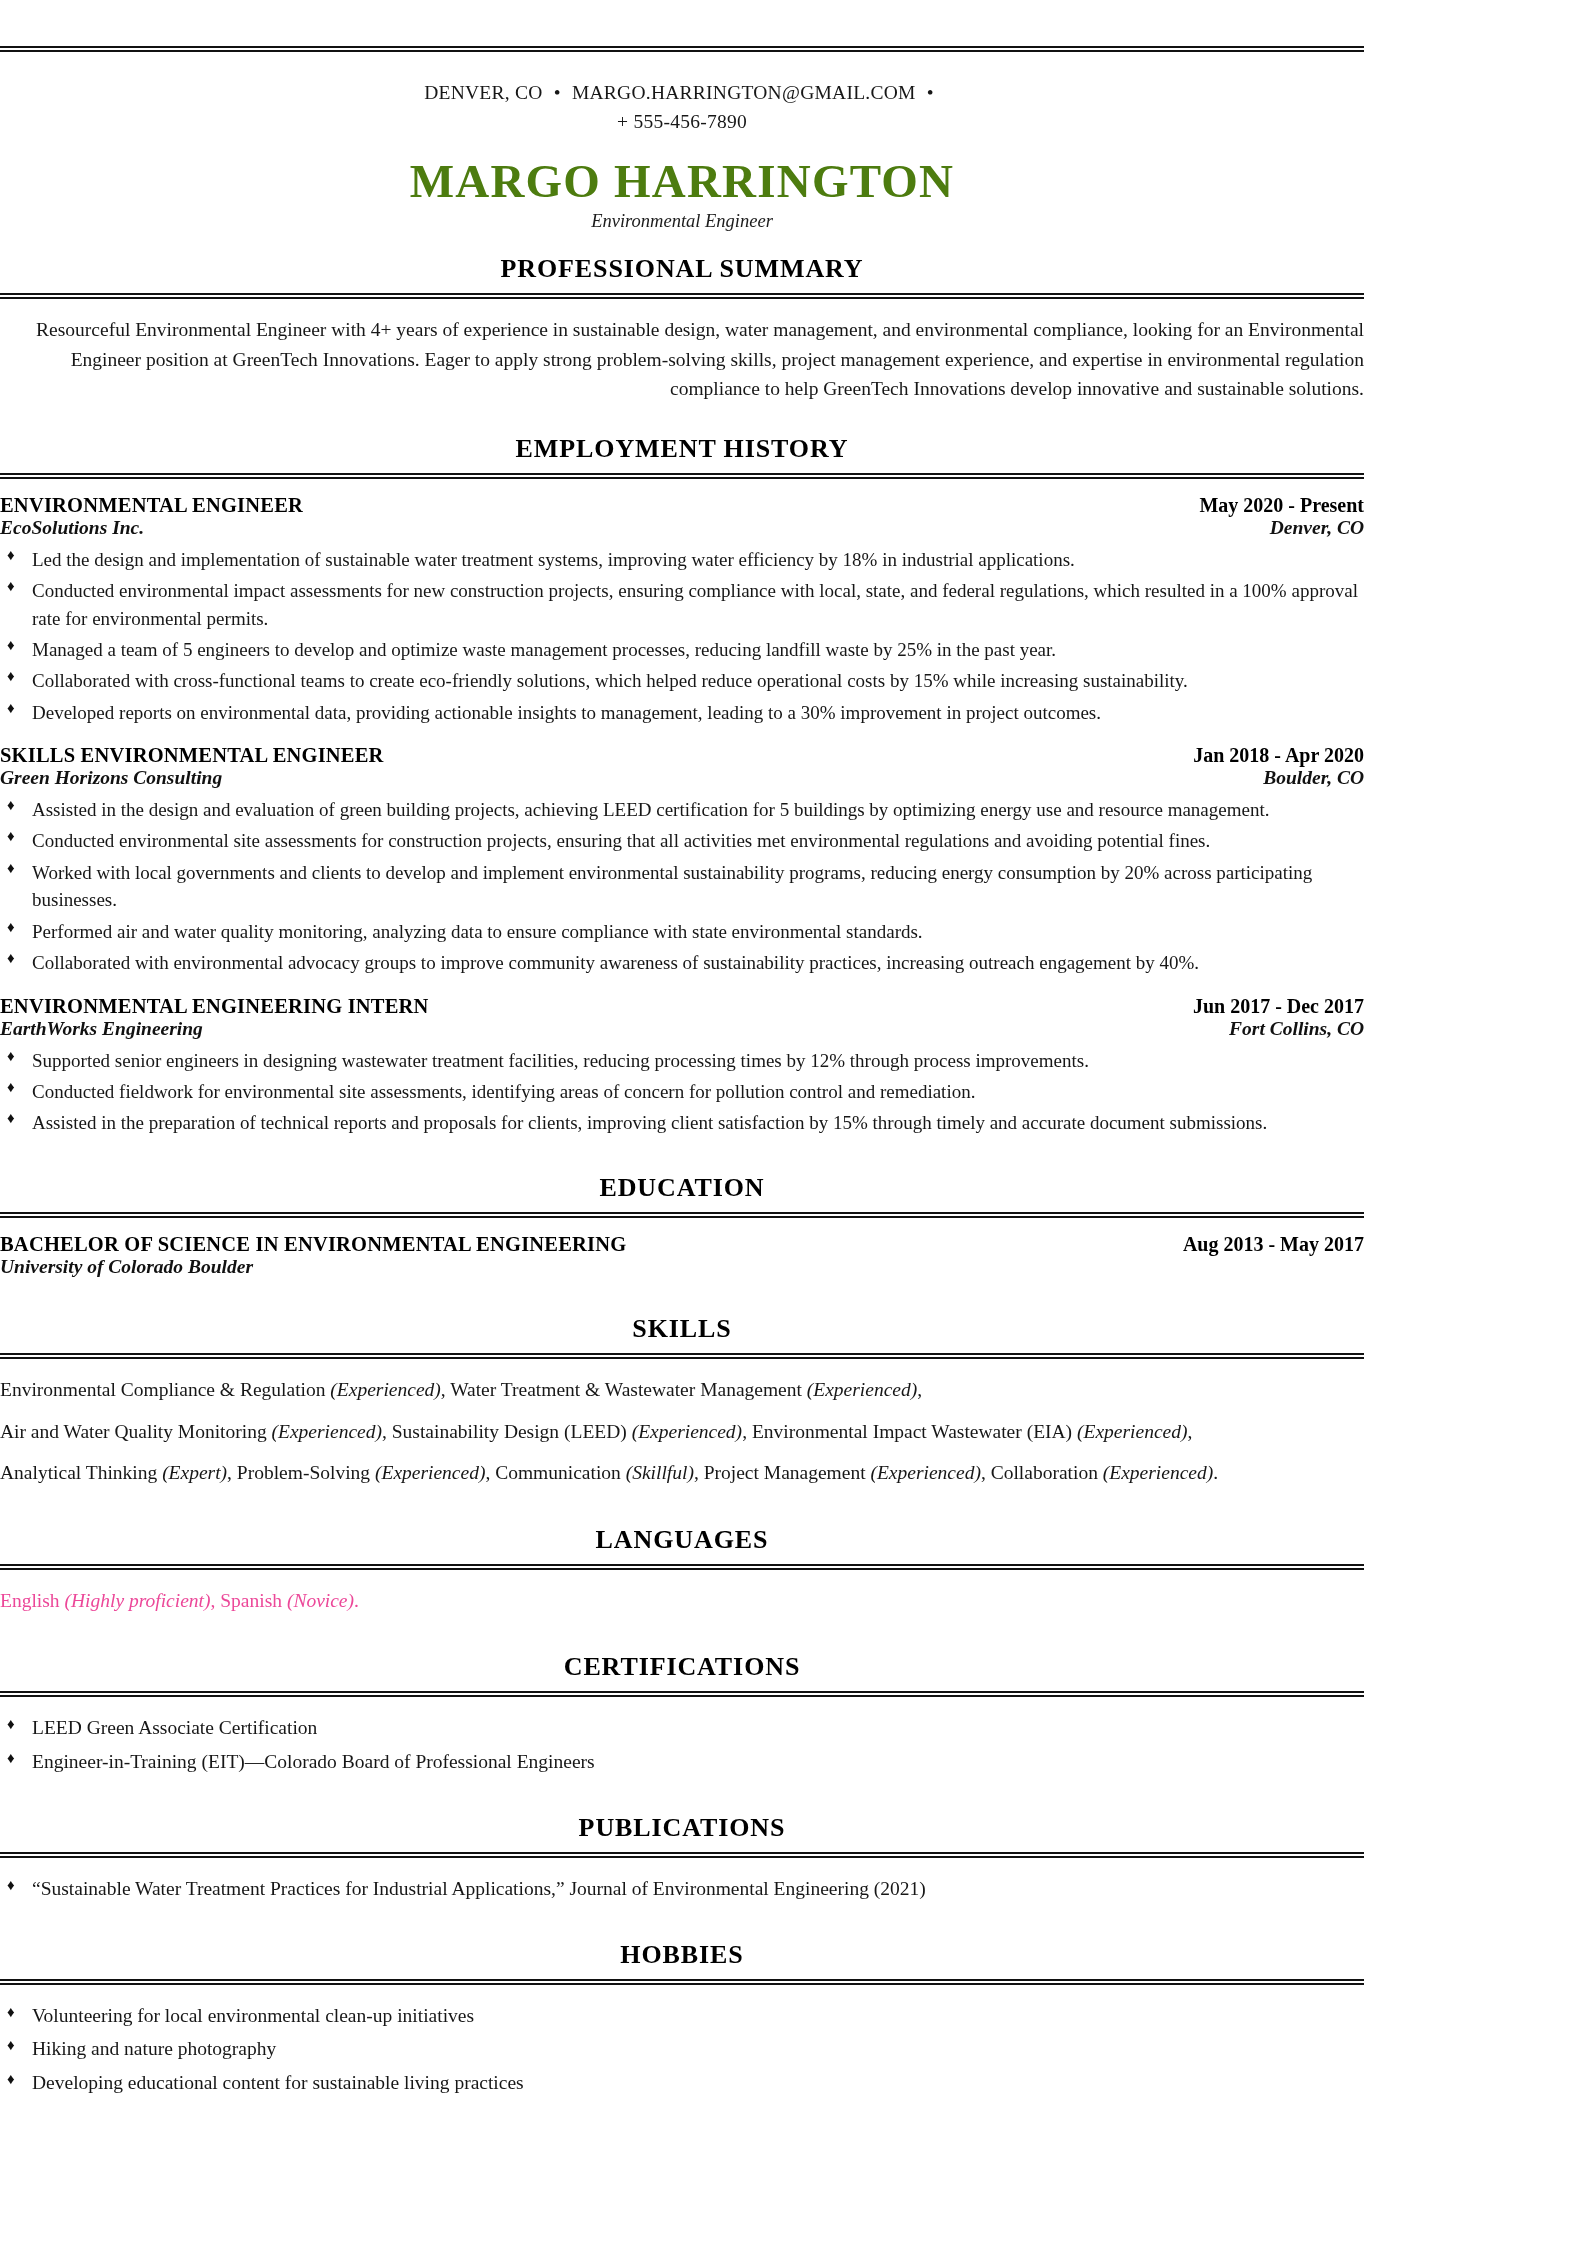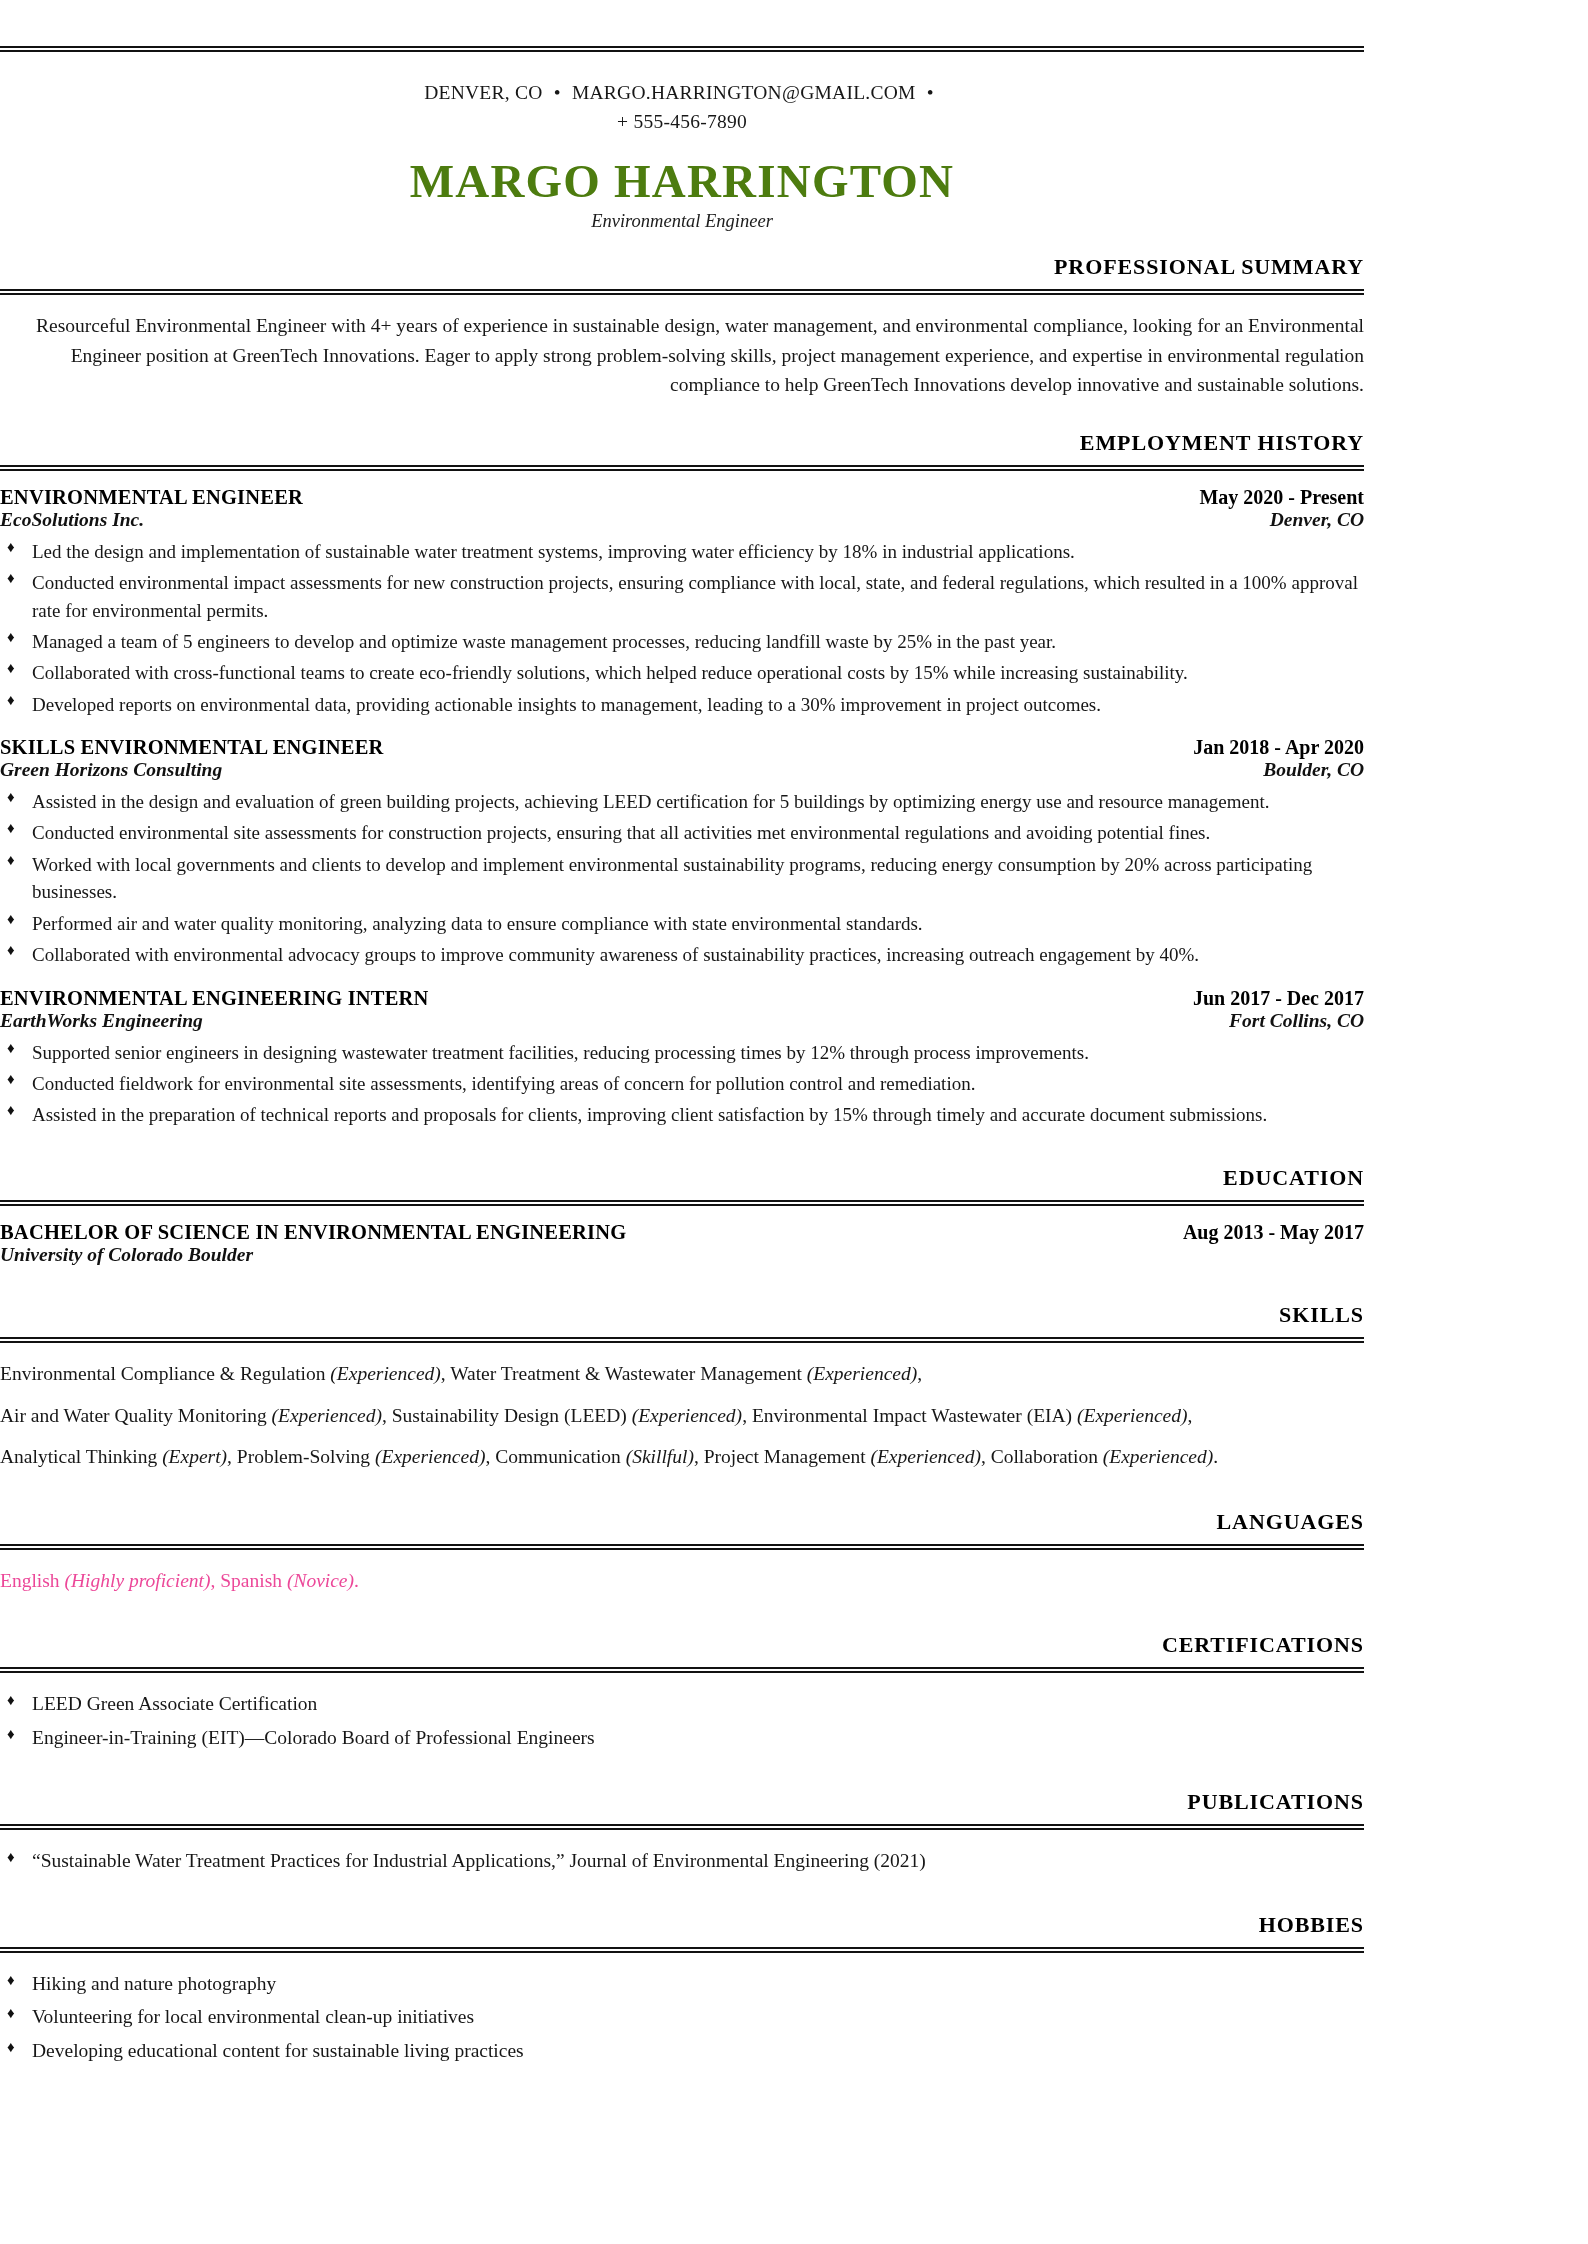--- a/index.html
+++ b/index.html
@@ -64,22 +64,22 @@
     font-style: italic;
     font-size: 18.5px;
     margin-top: 2px;
     color: #1c1c1c;
   }
 
   
   .section { margin-top: 22px; }
 
   .section-title {
-    text-align: right;
-    font-size: 22px;
+    text-align: center;
+    font-size: 26px;
     font-weight: bold;
     letter-spacing: 0.9px;
     margin-bottom: 9px;
     color: #000;
   }
 
   .section-body { padding-top: 16px; }
 
   .para {
     font-size: 19.5px;
@@ -332,21 +332,21 @@
             <li>“Sustainable Water Treatment Practices for Industrial Applications,” Journal of Environmental Engineering (2021)</li>
           </ul>
       </div>
     </div>
 
     <div class="section sec-gap-xl">
       <div class="section-title">HOBBIES</div>
       <div class="double-rule"></div>
       <div class="section-body">
         <ul class="plain-bullets" id="hobbies-list">
+            <li>Volunteering for local environmental clean-up initiatives</li>
             <li>Hiking and nature photography</li>
-            <li>Volunteering for local environmental clean-up initiatives</li>
             <li>Developing educational content for sustainable living practices</li>
           </ul>
       </div>
     </div>
 
   </div>
 </div>
 
 </body></html>

